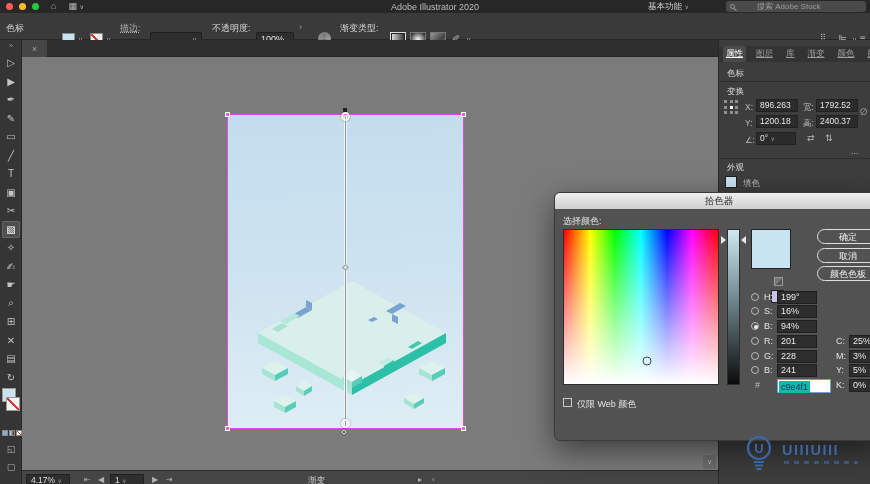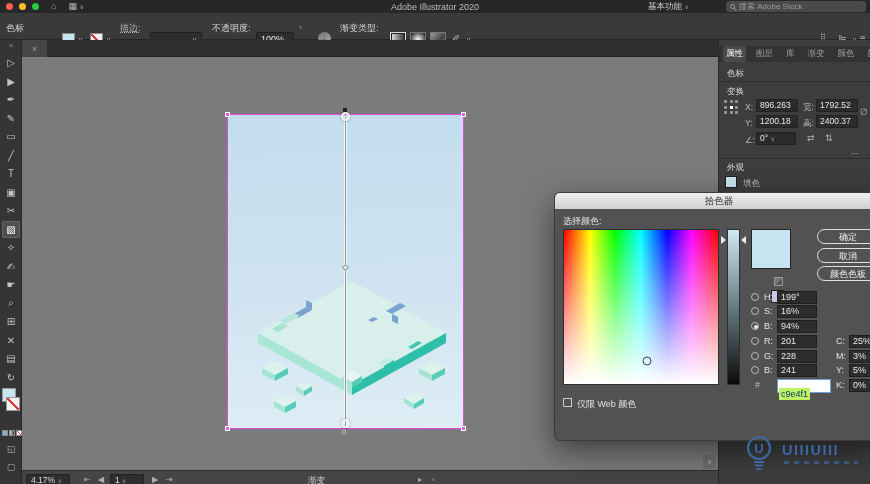--- a/index.html
+++ b/index.html
@@ -9,21 +9,21 @@
 
   
   .menubar{left:0;top:0;width:870px;height:13px;background:#272727;display:flex;align-items:center;}
   .tl{width:7px;height:7px;border-radius:50%;margin-left:6px;}
   .mb-ic{color:#b5b5b5;font-size:9px;margin-left:12px;line-height:13px;}
   .mb-title{position:absolute;left:0;right:0;text-align:center;color:#bdbdbd;font-size:9px;pointer-events:none;}
   .ws-btn{position:absolute;left:648px;top:1px;height:11px;line-height:11px;color:#cfcfcf;font-size:8.5px;}
   .searchbox{position:absolute;left:726px;top:1px;width:140px;height:11px;background:#4a4a4a;border-radius:3px;display:flex;align-items:center;padding:0 4px;}
   .mag{width:5px;height:5px;border:1px solid #999;border-radius:50%;position:relative;flex:0 0 auto;}
   .mag::after{content:'';position:absolute;width:4px;height:1px;background:#999;right:-3px;bottom:-2px;transform:rotate(45deg);}
-  .searchbox input{background:transparent;border:none;outline:none;color:#bbb;font-size:8px;width:120px;margin-left:4px;}
+  .searchbox input{background:transparent;border:none;outline:none;color:#bbb;font-size:8px;width:120px;margin-left:22px;}
   .searchbox input::placeholder{color:#9a9a9a;}
 
   
   .optionsbar{left:0;top:13px;width:870px;height:27px;background:#3a3a3a;border-bottom:1px solid #262626;}
   .ob-lab{position:absolute;top:9px;color:#d6d6d6;}
   .sw{position:absolute;top:20px;width:13px;height:13px;border:1px solid #8a8a8a;}
   .sw-none{background:#f2f2f2 linear-gradient(45deg,transparent 43%,#d43c3c 43%,#d43c3c 57%,transparent 57%);}
   .caret{color:#9f9f9f;font-size:7px;position:absolute;top:23px;}
   .ob-box{position:absolute;top:19px;height:14px;background:#2e2e2e;border:1px solid #1f1f1f;color:#e3e3e3;line-height:12px;padding:0 4px;border-radius:2px;}
   .gtype{position:absolute;top:19px;width:16px;height:15px;border:1px solid #777;}
@@ -60,21 +60,21 @@
 
   
   .statusbar{left:22px;top:470px;width:696px;height:14px;background:#454545;border-top:1px solid #2c2c2c;overflow:hidden;}
   .sb-box{position:absolute;top:3px;height:13px;background:#2e2e2e;border:1px solid #222;color:#ddd;line-height:11px;padding:0 4px;font-size:8.5px;}
   .sb-ic{position:absolute;top:4px;color:#b0b0b0;font-size:8px;}
   .sb-lab{position:absolute;top:4px;color:#cfcfcf;font-size:8.5px;}
 
   
   .panel{left:718px;top:40px;width:152px;height:444px;background:#3d3d3d;border-left:1px solid #2a2a2a;}
   .ptabs{position:absolute;left:0;top:6px;width:152px;height:16px;display:flex;align-items:center;gap:7px;padding-left:4px;background:#333;}
-  .ptab{color:#9e9e9e;font-size:8.5px;padding:2px 3px;white-space:nowrap;}
+  .ptab{color:#9e9e9e;font-size:8.5px;padding:2px 3px;white-space:nowrap;text-decoration:underline;}
   .ptab.active{background:#4a4a4a;color:#fff;border-radius:2px;}
   .psec{position:absolute;left:8px;color:#d8d8d8;font-size:8.5px;}
   .pdiv{position:absolute;left:0;width:152px;height:1px;background:#2d2d2d;}
   .pin{position:absolute;height:13px;background:#2b2b2b;border:1px solid #222;color:#e6e6e6;line-height:11px;padding:0 3px;font-size:8.5px;border-radius:0;}
   .plab{position:absolute;color:#b9b9b9;font-size:8.5px;}
   .refgrid{position:absolute;left:5px;top:60px;width:15px;height:15px;display:grid;grid-template-columns:repeat(3,1fr);grid-template-rows:repeat(3,1fr);gap:2px;}
   .refgrid i{background:#8f8f8f;width:3px;height:3px;}
   .refgrid i.c{background:#fff;}
   .pic{position:absolute;color:#b5b5b5;font-size:9px;}
   .fillsw{position:absolute;left:6px;top:136px;width:12px;height:12px;border:1px solid #1f1f1f;}
@@ -97,21 +97,21 @@
   .dbtn{position:absolute;left:262px;width:62px;height:15px;border:1.5px solid #dedede;border-radius:8px;color:#efefef;text-align:center;line-height:12px;font-size:9px;background:transparent;}
   .pr{position:absolute;left:196px;width:130px;height:13px;}
   .radio{position:absolute;left:0;top:2px;width:8px;height:8px;border:1px solid #b8b8b8;border-radius:50%;}
   .radio.sel::after{content:'';position:absolute;left:1.5px;top:1.5px;width:4px;height:4px;border-radius:50%;background:#ededed;}
   .flab{position:absolute;left:13px;top:1px;color:#e2e2e2;}
   .fin{position:absolute;left:26px;top:0;width:40px;height:13px;background:#2d2d2d;border:1px solid #1f1f1f;color:#e8e8e8;line-height:11px;padding:0 3px;}
   .pc{position:absolute;left:281px;width:46px;height:13px;}
   .pc .flab{left:0;}
   .pc .fin{left:13px;width:33px;}
   .hexwrap{position:absolute;left:26px;top:0;width:54px;height:14px;background:#fff;border:1px solid #6f9fd8;}
-  .hexsel{display:inline-block;background:#bef264;color:#123a66;line-height:12px;padding:0 2px;margin:8px 0 0 1px;font-size:9px;}
+  .hexsel{display:inline-block;background:#14b8a6;color:#123a66;line-height:12px;padding:0 2px;margin:1px 0 0 1px;font-size:9px;}
   .cb{position:absolute;left:8px;top:205px;width:9px;height:9px;border:1px solid #c9c9c9;background:transparent;}
 
   
   .wm{left:744px;top:434px;width:122px;height:42px;opacity:.92;}
   .wm-text{position:absolute;left:38px;top:8px;color:#3c6cab;font-size:14.5px;font-weight:bold;letter-spacing:1.5px;}
   .wm-sub{position:absolute;left:40px;top:27px;width:74px;height:3px;background:repeating-linear-gradient(90deg,#3c6cab 0 5px,transparent 5px 10px);opacity:.65;}
 </style>
 </head>
 <body>
 

